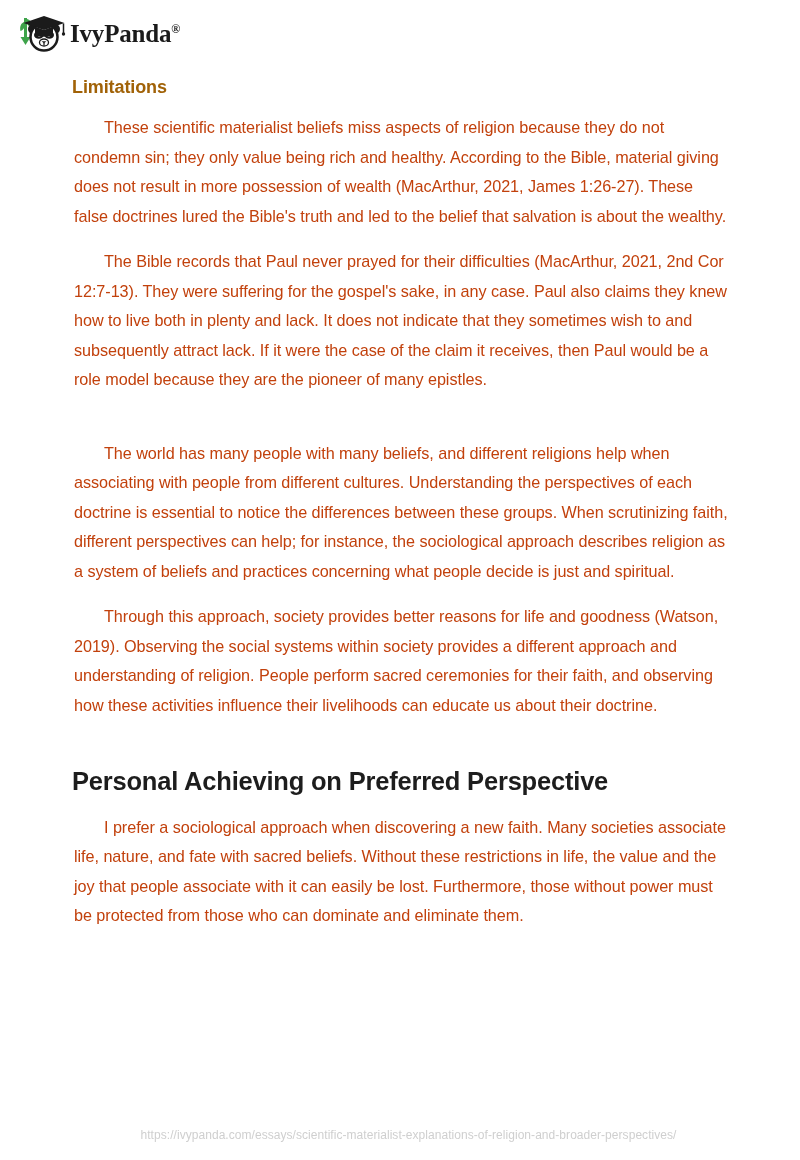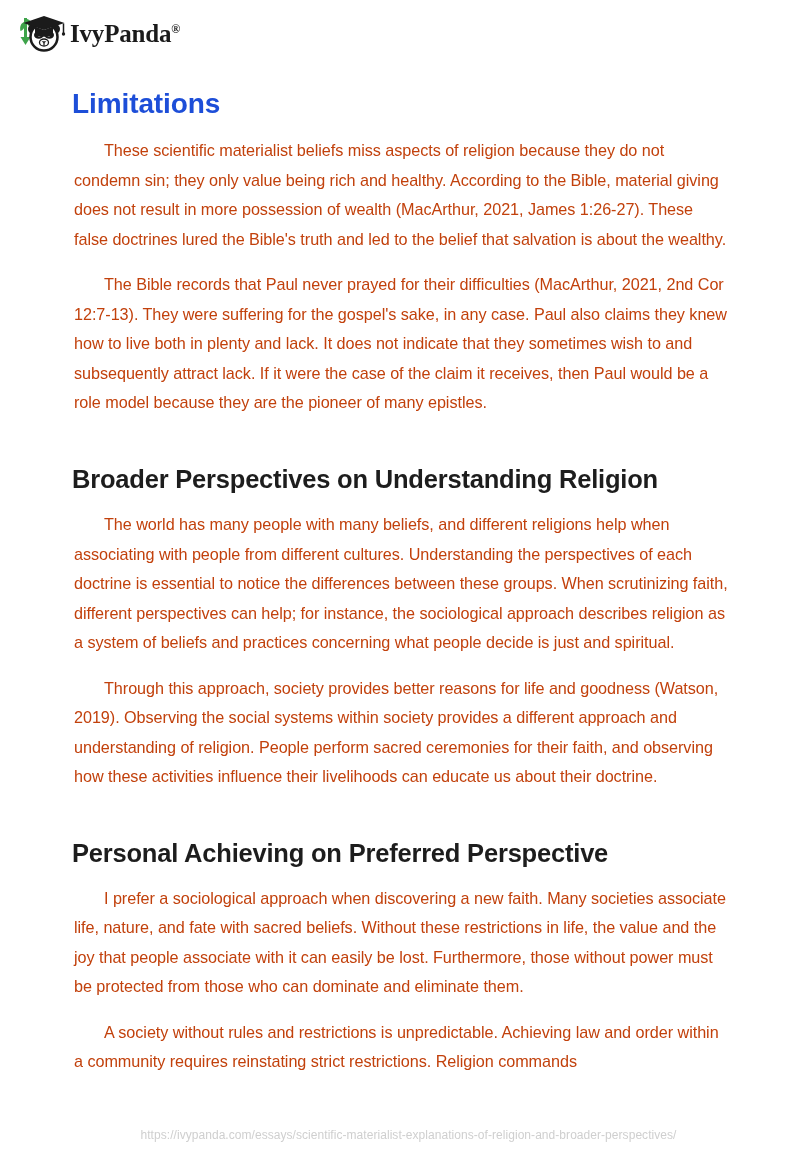--- a/index.html
+++ b/index.html
@@ -78,25 +78,25 @@
   }
   h2.section-title {
     font-size: 25.5px;
     font-weight: bold;
     color: #1d1d1d;
     line-height: 1.34;
     margin: 0 0 14px 0;
     letter-spacing: -0.2px;
   }
   h3.section-title {
-    font-size: 28px;
+    font-size: 18px;
     font-weight: bold;
-    color: #1d4ed8;
+    color: #a16207;
     line-height: 1.3;
-    margin: 16px 0 14px 0;
+    margin: 6px 0 14px 0;
     letter-spacing: -0.1px;
   }
   .spacer-h2 { height: 28px; }
   p.body-par {
     font-size: 16.2px;
     line-height: 29.5px;
     color: #c2410c;
     margin: 0 0 16px 2px;
     text-indent: 30px;
     text-align: left;
@@ -155,26 +155,24 @@
 
   </div>
 
   <div class="content">
 
     <h3 class="section-title">Limitations</h3>
     <p class="body-par">These scientific materialist beliefs miss aspects of religion because they do not condemn sin; they only value being rich and healthy. According to the Bible, material giving does not result in more possession of wealth (MacArthur, 2021, James 1:26-27). These false doctrines lured the Bible's truth and led to the belief that salvation is about the wealthy.</p>
     <p class="body-par">The Bible records that Paul never prayed for their difficulties (MacArthur, 2021, 2nd Cor 12:7-13). They were suffering for the gospel's sake, in any case. Paul also claims they knew how to live both in plenty and lack. It does not indicate that they sometimes wish to and subsequently attract lack. If it were the case of the claim it receives, then Paul would be a role model because they are the pioneer of many epistles.</p>
 
     <div class="spacer-h2"></div>
-    <h2 class="section-title">Broader Perspectives on Understanding Religion</h2>
     <p class="body-par">The world has many people with many beliefs, and different religions help when associating with people from different cultures. Understanding the perspectives of each doctrine is essential to notice the differences between these groups. When scrutinizing faith, different perspectives can help; for instance, the sociological approach describes religion as a system of beliefs and practices concerning what people decide is just and spiritual.</p>
     <p class="body-par">Through this approach, society provides better reasons for life and goodness (Watson, 2019). Observing the social systems within society provides a different approach and understanding of religion. People perform sacred ceremonies for their faith, and observing how these activities influence their livelihoods can educate us about their doctrine.</p>
 
     <div class="spacer-h2"></div>
     <h2 class="section-title">Personal Achieving on Preferred Perspective</h2>
     <p class="body-par">I prefer a sociological approach when discovering a new faith. Many societies associate life, nature, and fate with sacred beliefs. Without these restrictions in life, the value and the joy that people associate with it can easily be lost. Furthermore, those without power must be protected from those who can dominate and eliminate them.</p>
-    <p class="body-par">A society without rules and restrictions is unpredictable. Achieving law and order within a community requires reinstating strict restrictions. Religion commands</p>
 
   </div>
 
   <div class="page-footer">https://ivypanda.com/essays/scientific-materialist-explanations-of-religion-and-broader-perspectives/</div>
 
 </div>
 
 </body></html>

